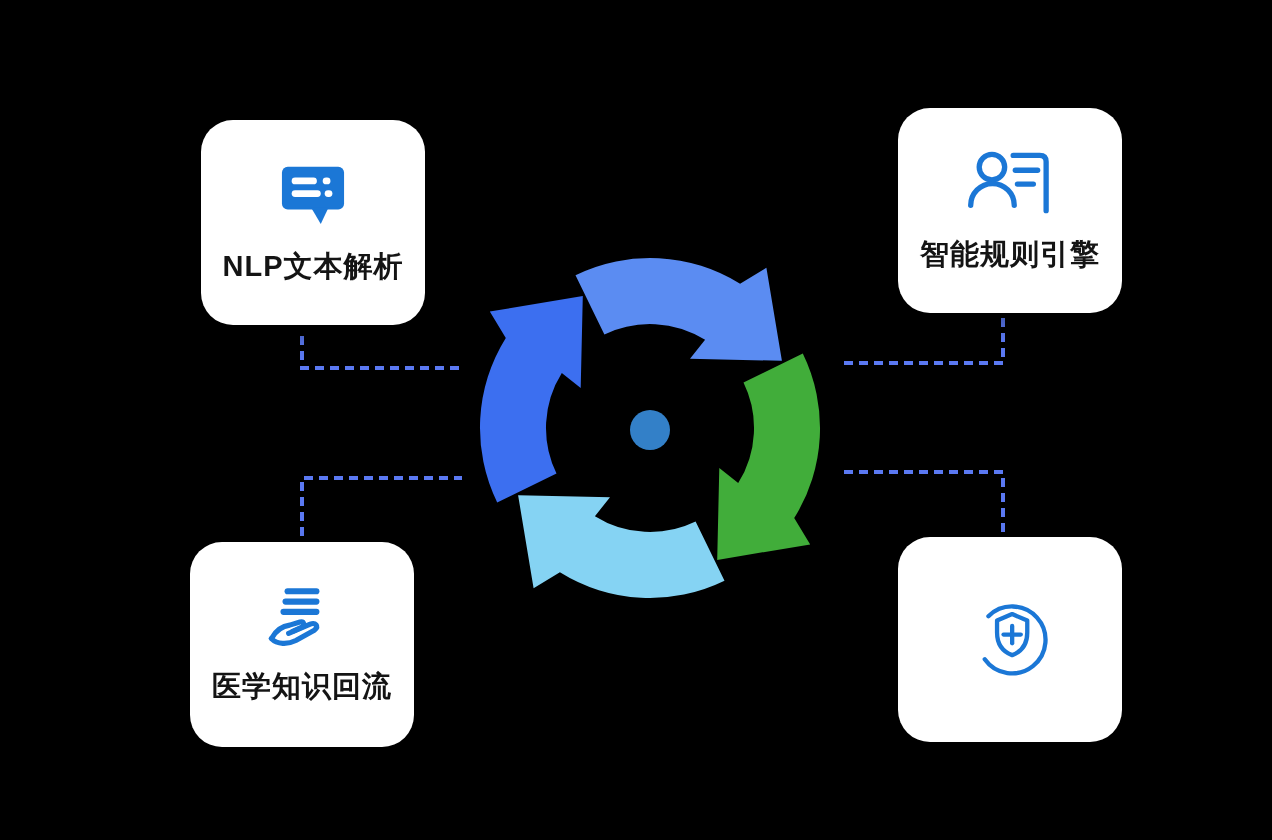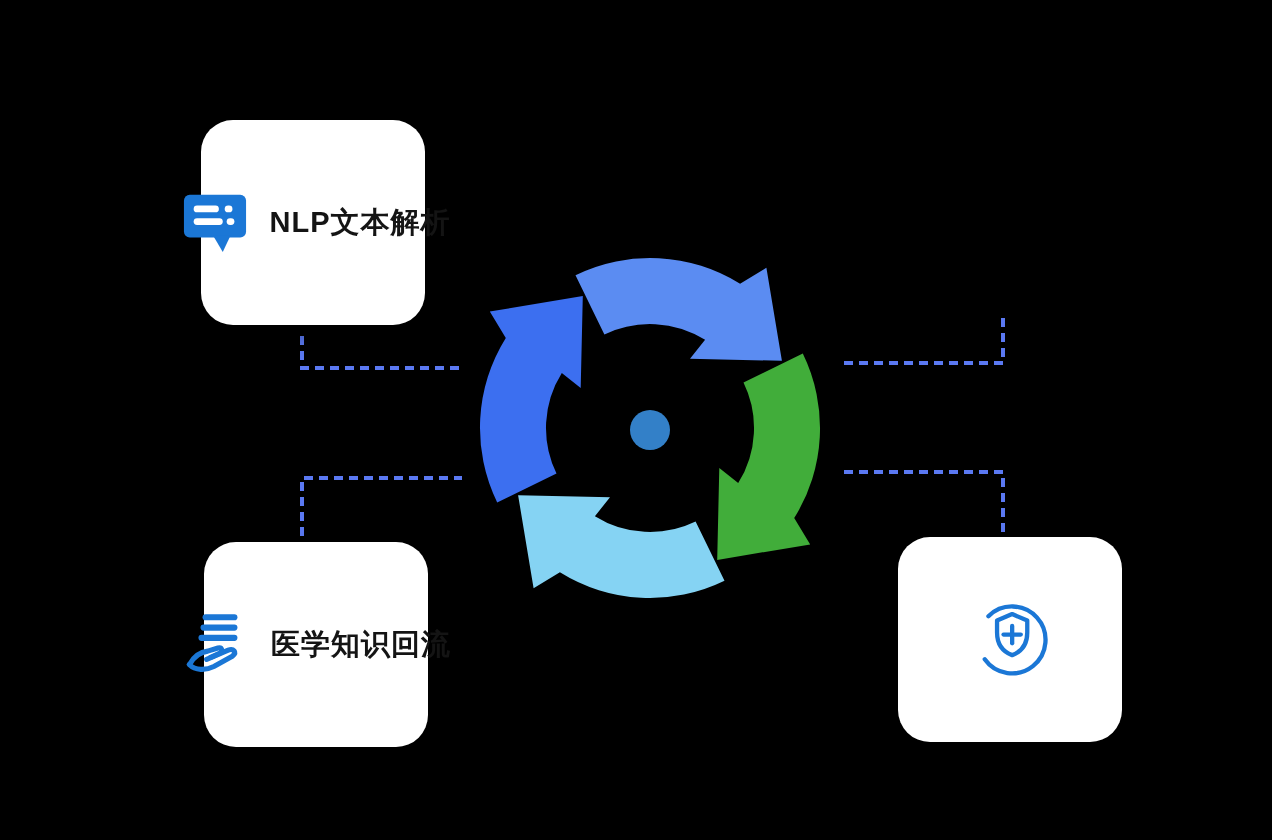--- a/index.html
+++ b/index.html
@@ -22,26 +22,26 @@
     position:relative;
   }
   .stage{position:absolute;inset:0;width:1272px;height:840px;}
   .overlay{position:absolute;left:0;top:0;width:1272px;height:840px;display:block;}
   .card{
     position:absolute;
     width:224px;height:205px;
     background:var(--card-bg);
     border-radius:32px;
     box-shadow:0 10px 24px rgba(0,0,0,0.35);
-    display:flex;flex-direction:row;align-items:center;justify-content:center;
+    display:flex;flex-direction:column;align-items:center;justify-content:center;
     gap:16px;
   }
   .card.tl{left:201px;top:120px;}
   .card.tr{left:898px;top:108px;}
-  .card.bl{left:204px;top:542px;gap:12px;}
+  .card.bl{left:190px;top:542px;gap:12px;}
   .card.br{left:898px;top:537px;}
   .card .icon-box{height:72px;display:flex;align-items:center;justify-content:center;}
   .card .label{
     font-size:29px;
     font-weight:700;
     color:var(--label-color);
     letter-spacing:1px;
     white-space:nowrap;
   }
   
@@ -83,20 +83,34 @@
         <path class="fill-blue" d="M38 47 L56 47 L48 64 Z"></path>
         <rect class="fill-white" x="18" y="16" width="26" height="7" rx="3.5"></rect>
         <rect class="fill-white" x="50" y="16" width="8" height="7" rx="3.5"></rect>
         <rect class="fill-white" x="18" y="29" width="30" height="7" rx="3.5"></rect>
         <rect class="fill-white" x="52" y="29" width="8" height="7" rx="3.5"></rect>
       </svg>
     </div>
     <div class="label">NLP文本解析</div>
   </div>
 
+  <div class="card tr">
+    <div class="icon-box">
+      <svg width="96" height="68" viewBox="0 0 80 64">
+        <g class="stroke-icon" stroke-width="5">
+          <circle cx="23" cy="17" r="12"></circle>
+          <path d="M3 53 a20.5 20.5 0 0 1 41 0"></path>
+          <path d="M43 6 H68 Q74 6 74 12 V58"></path>
+          <path d="M45 20 H66"></path>
+          <path d="M47 33 H62"></path>
+        </g>
+      </svg>
+    </div>
+    <div class="label">智能规则引擎</div>
+  </div>
 
   <div class="card bl">
     <div class="icon-box">
       <svg width="78" height="66" viewBox="0 0 76 64">
         <g class="stroke-icon" stroke-width="6">
           <path d="M24 5 H52"></path>
           <path d="M22 15 H52"></path>
           <path d="M20 25 H52"></path>
         </g>
         <g class="stroke-icon" stroke-width="5">

